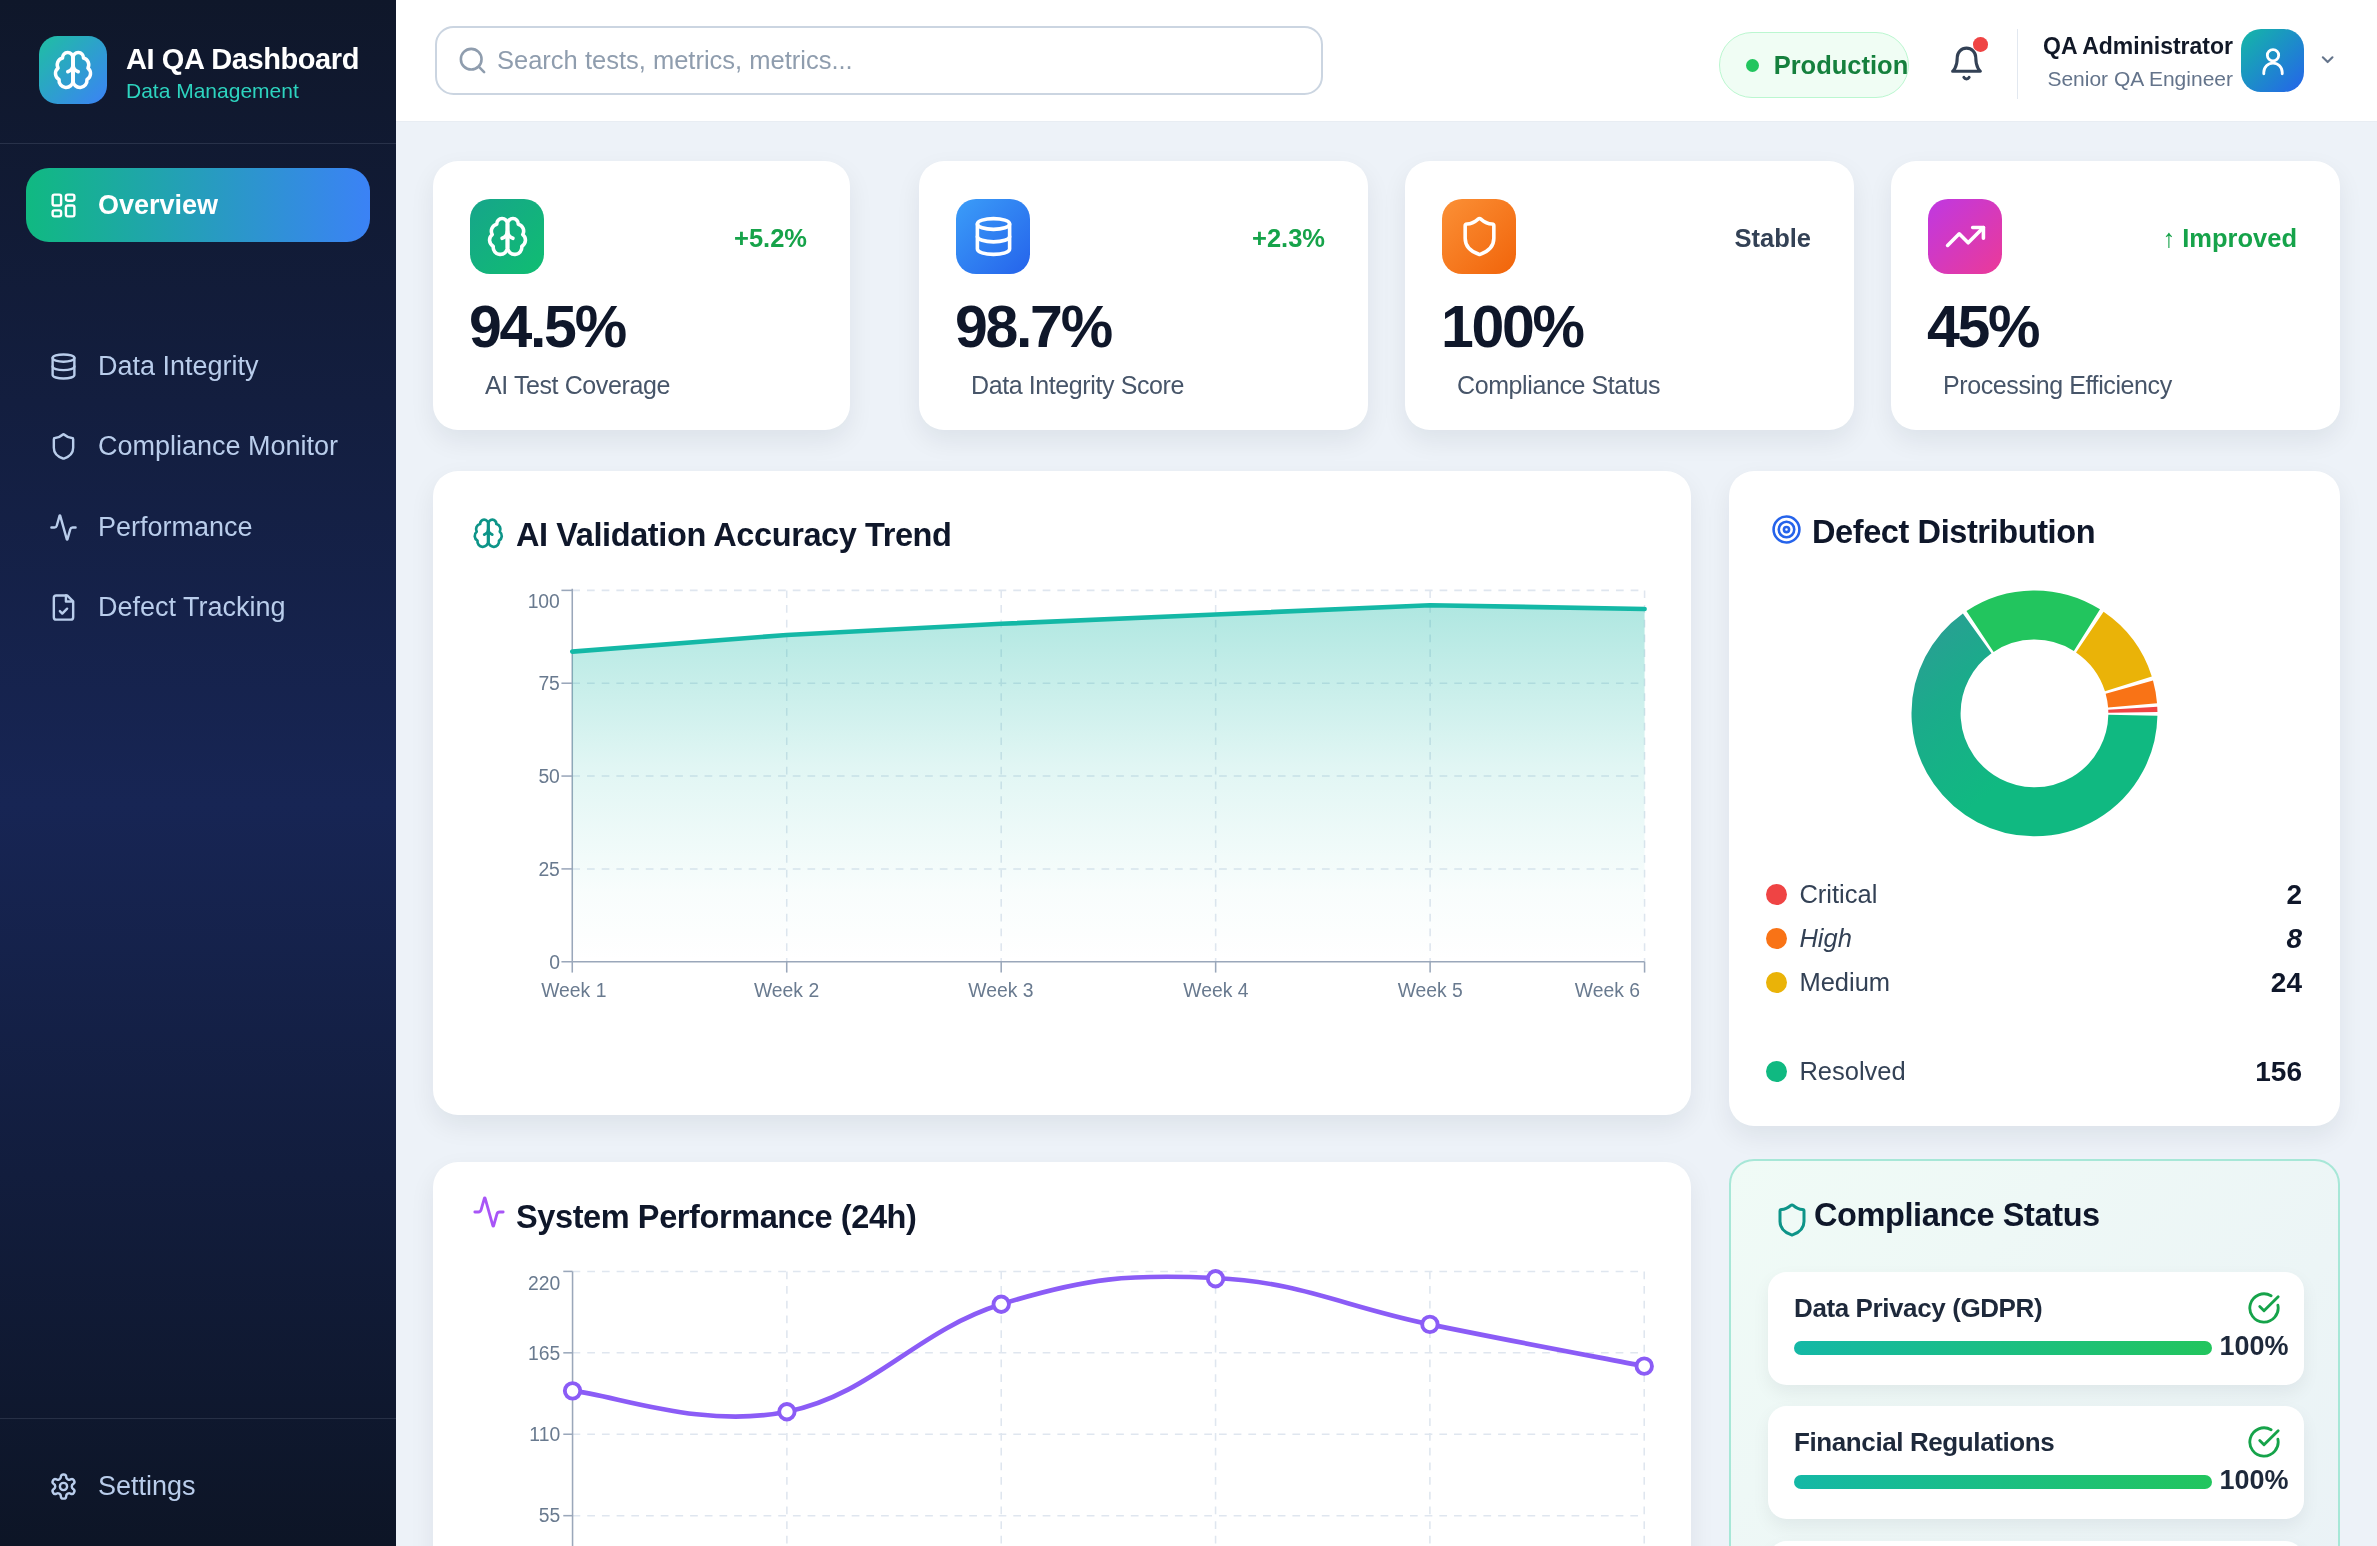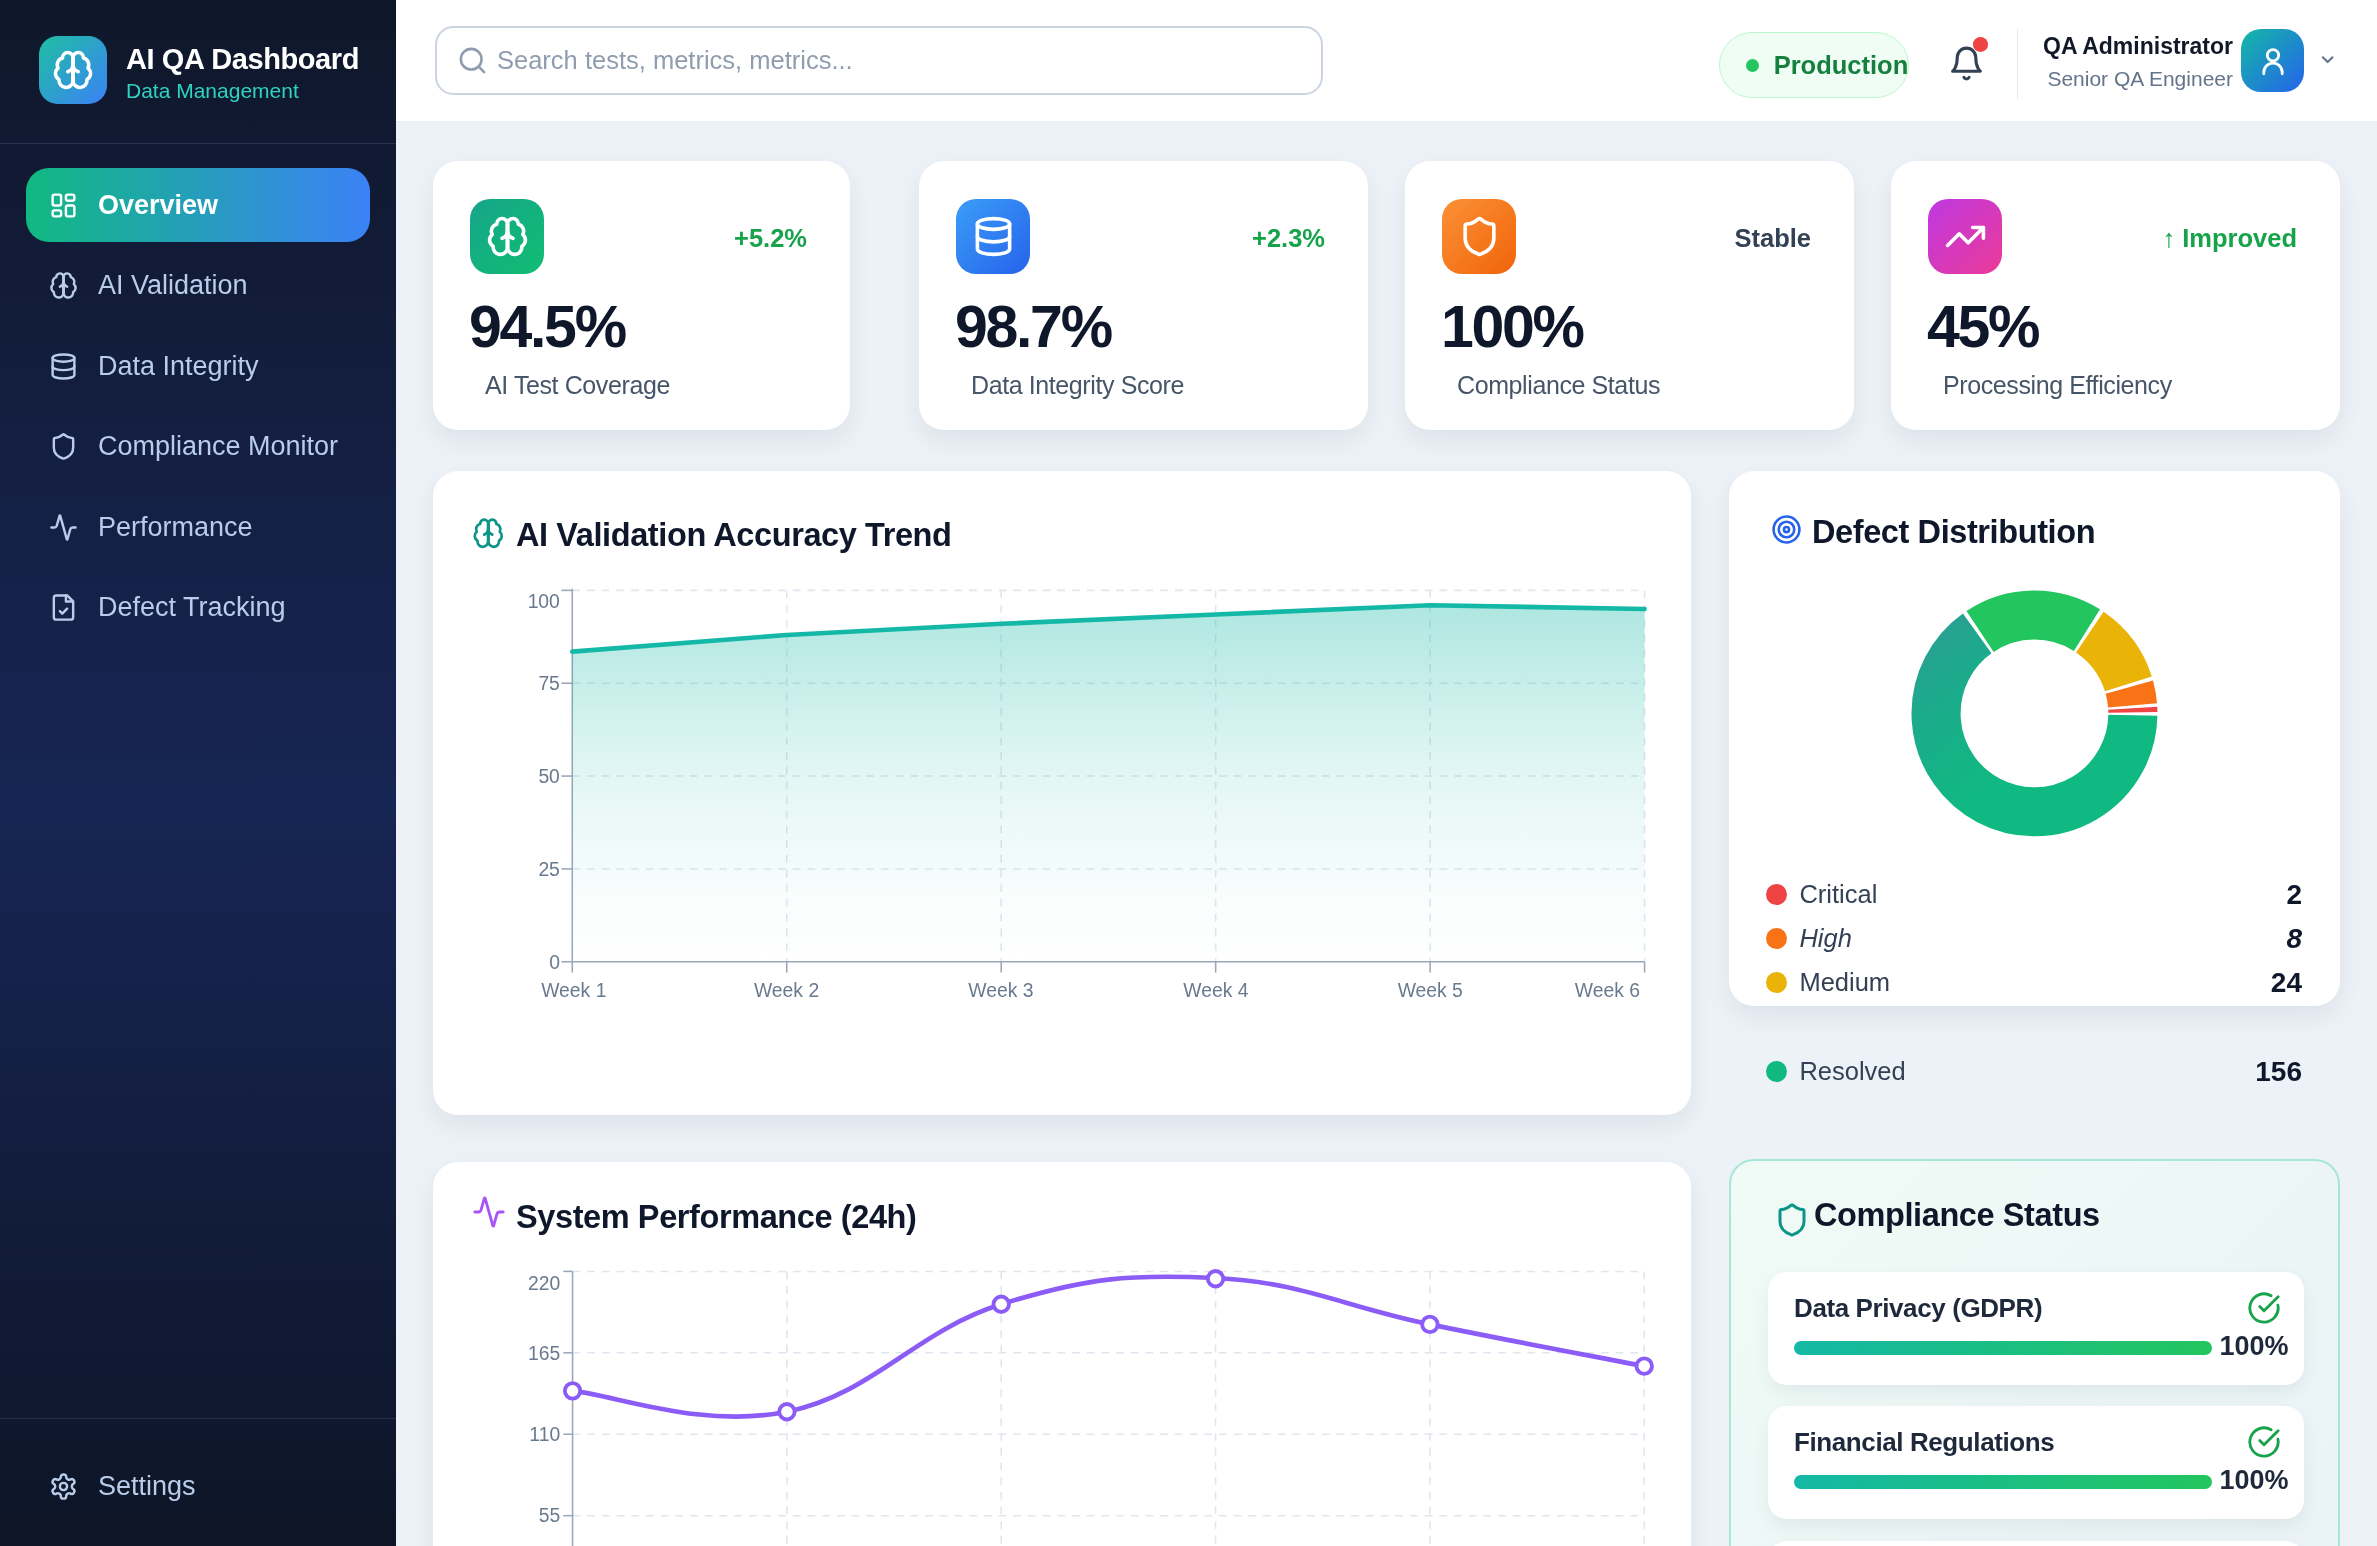--- a/index.html
+++ b/index.html
@@ -70,28 +70,20 @@
   <div id="side-div"></div>
 
   <div class="nav-item active" style="top:168px;">
     <svg width="32.5" height="32.5" viewBox="0 0 24 24" fill="none" stroke="#fff" stroke-width="2" stroke-linecap="round" stroke-linejoin="round">
         <rect x="3" y="3" width="7" height="9" rx="1.5"></rect>
         <rect x="14" y="3" width="7" height="5" rx="1.5"></rect>
         <rect x="14" y="12" width="7" height="9" rx="1.5"></rect>
         <rect x="3" y="16" width="7" height="5" rx="1.5"></rect>
       </svg>
     Overview</div>
-  <div class="nav-item" style="top:248px;">
-    <svg width="32.5" height="32.5" viewBox="0 0 24 24" fill="none" stroke="#b9cdeb" stroke-width="2" stroke-linecap="round" stroke-linejoin="round">
-        <path d="M12 5a3 3 0 1 0-5.997.125 4 4 0 0 0-2.526 5.77 4 4 0 0 0 .556 6.588A4 4 0 1 0 12 18Z"></path>
-        <path d="M12 5a3 3 0 1 1 5.997.125 4 4 0 0 1 2.526 5.77 4 4 0 0 1-.556 6.588A4 4 0 1 1 12 18Z"></path>
-        <path d="M12 5v13"></path>
-        <path d="M15 13a4.5 4.5 0 0 1-3-4 4.5 4.5 0 0 1-3 4"></path>
-      </svg>
-    AI Validation</div>
   <div class="nav-item" style="top:329px;">
     <svg width="32.5" height="32.5" viewBox="0 0 24 24" fill="none" stroke="#b9cdeb" stroke-width="2" stroke-linecap="round" stroke-linejoin="round">
         <ellipse cx="12" cy="5" rx="9" ry="3"></ellipse>
         <path d="M3 5v14a9 3 0 0 0 18 0V5"></path>
         <path d="M3 12a9 3 0 0 0 18 0"></path>
       </svg>
     Data Integrity</div>
   <div class="nav-item" style="top:409px;">
     <svg width="32.5" height="32.5" viewBox="0 0 24 24" fill="none" stroke="#b9cdeb" stroke-width="2" stroke-linecap="round" stroke-linejoin="round">
         <path d="M20 13c0 5-3.5 7.5-7.66 8.95a1 1 0 0 1-.67-.01C7.5 20.5 4 18 4 13V6a1 1 0 0 1 1-1c2 0 4.5-1.2 6.24-2.72a1 1 0 0 1 1.52 0C14.5 3.8 17 5 19 5a1 1 0 0 1 1 1z"></path>
@@ -252,21 +244,21 @@
       <text x="182" y="679">Week 1</text>
         <text x="457" y="679">Week 2</text>
         <text x="734" y="679">Week 3</text>
       <text x="1012" y="679">Week 4</text>
         <text x="1289" y="679">Week 5</text>
         <text x="1518" y="679">Week 6</text>
     </g>
   </svg>
 </div>
 
-<div class="card" style="left:1729px;top:471px;width:611px;height:535px;">
+<div class="card" style="left:1729px;top:471px;width:611px;height:655px;">
   <svg style="position:absolute;left:42px;top:43px;" width="31" height="31" viewBox="0 0 24 24" fill="none" stroke="#2563eb" stroke-width="2">
       <circle cx="12" cy="12" r="10"></circle>
       <circle cx="12" cy="12" r="6"></circle>
       <circle cx="12" cy="12" r="2"></circle>
     </svg>
   <div class="ctitle" style="left:83px;top:43px;">Defect Distribution</div>
   <svg width="611" height="655" viewBox="0 0 790 846">
     <defs>
       <linearGradient id="resg" x1="1" y1="1" x2="0" y2="0">
         <stop offset="0.42" stop-color="#10b981"></stop>

